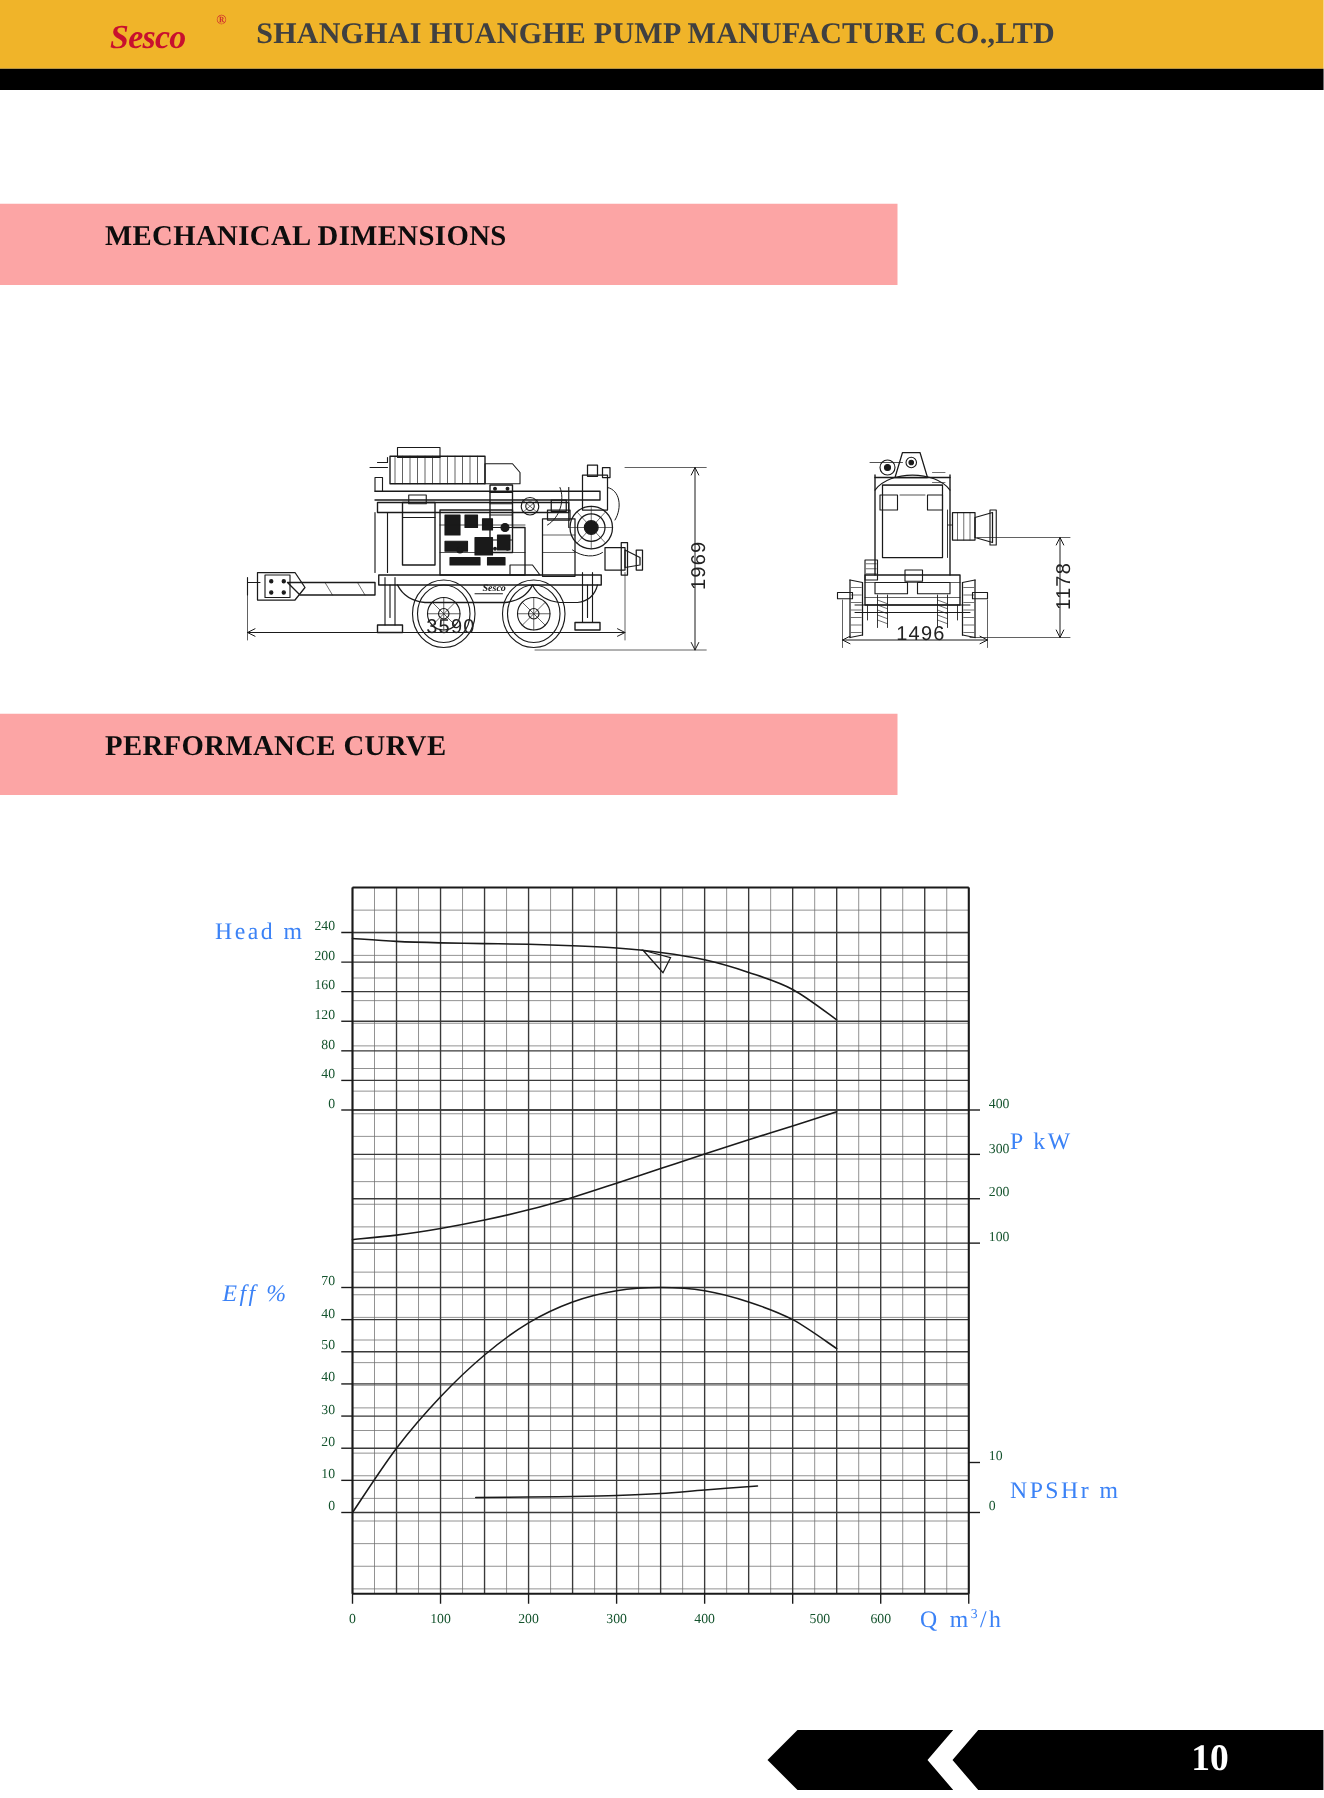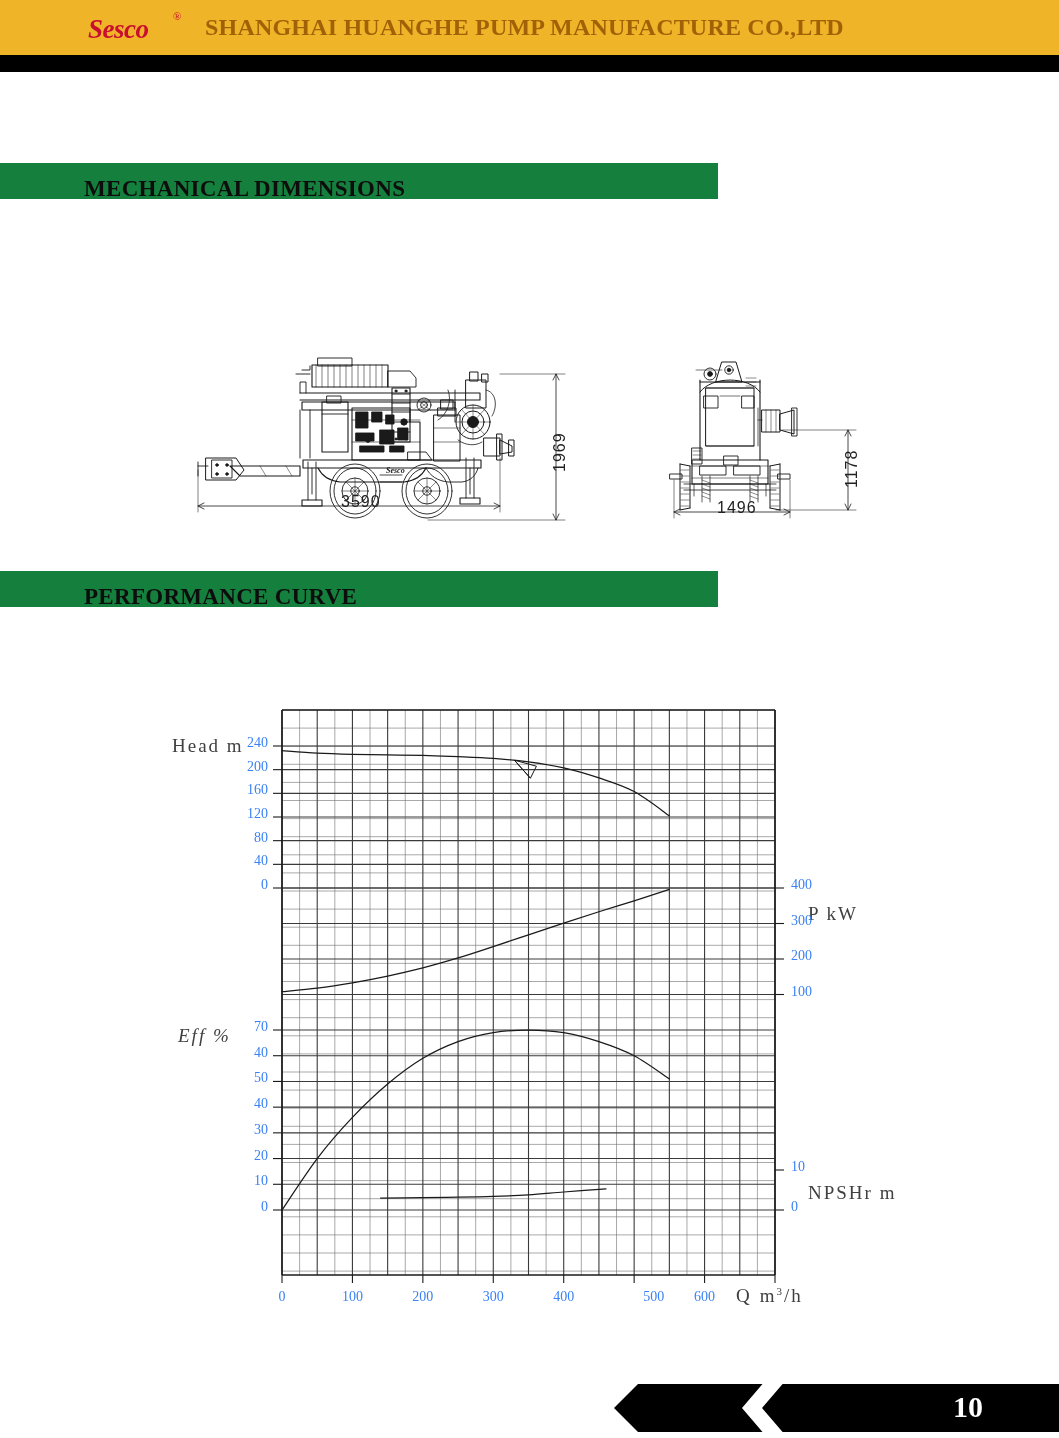--- a/index.html
+++ b/index.html
@@ -23,26 +23,26 @@
     font-family:"Liberation Serif",serif;
     font-style:italic;font-weight:bold;font-size:27px;color:#c8102e;
     letter-spacing:-0.5px;
   }
   #brand-logo .logo-reg{
     position:absolute;left:85px;top:0px;font-size:11px;color:#c8102e;
   }
   #company-name{
     position:absolute;left:205px;top:14px;
     font-family:"Liberation Serif",serif;
-    font-weight:bold;font-size:24px;color:#a16207;letter-spacing:0.2px;
+    font-weight:bold;font-size:24px;color:#404040;letter-spacing:0.2px;
     white-space:nowrap;
   }
   
   .section-banner{
-    position:absolute;left:0;width:718px;height:36px;background:#15803d;
+    position:absolute;left:0;width:718px;height:65px;background:#fca5a5;
   }
   .section-banner .section-title{
     position:absolute;left:84px;top:13px;
     font-family:"Liberation Serif",serif;
     font-weight:bold;font-size:23px;color:#0d0d0d;letter-spacing:0.3px;
     white-space:nowrap;
   }
   #banner-dimensions{top:163px;}
   #banner-curve{top:571px;}
 
@@ -51,25 +51,25 @@
   .drawing-dim-label{
     position:absolute;font-family:"Liberation Sans",sans-serif;
     font-size:16px;color:#222;letter-spacing:1px;
   }
   .rot90{transform:rotate(-90deg);transform-origin:left top;}
 
   
   #chart{position:absolute;left:0;top:640px;width:1059px;height:700px;}
   .ax-label{
     position:absolute;font-family:"Liberation Serif",serif;
-    font-size:19px;color:#404040;letter-spacing:2px;white-space:nowrap;
+    font-size:19px;color:#3b82f6;letter-spacing:2px;white-space:nowrap;
   }
   .tick-label{
     position:absolute;font-family:"Liberation Serif",serif;
-    font-size:14px;color:#3b82f6;white-space:nowrap;
+    font-size:11px;color:#14532d;white-space:nowrap;
   }
 
   
   #footer{position:absolute;left:0;top:1378px;width:1059px;height:60px;}
   #page-number{
     position:absolute;left:938px;top:1390px;width:60px;
     font-family:"Liberation Serif",serif;font-weight:bold;font-size:30px;
     color:#ffffff;text-align:center;
   }
 </style>

